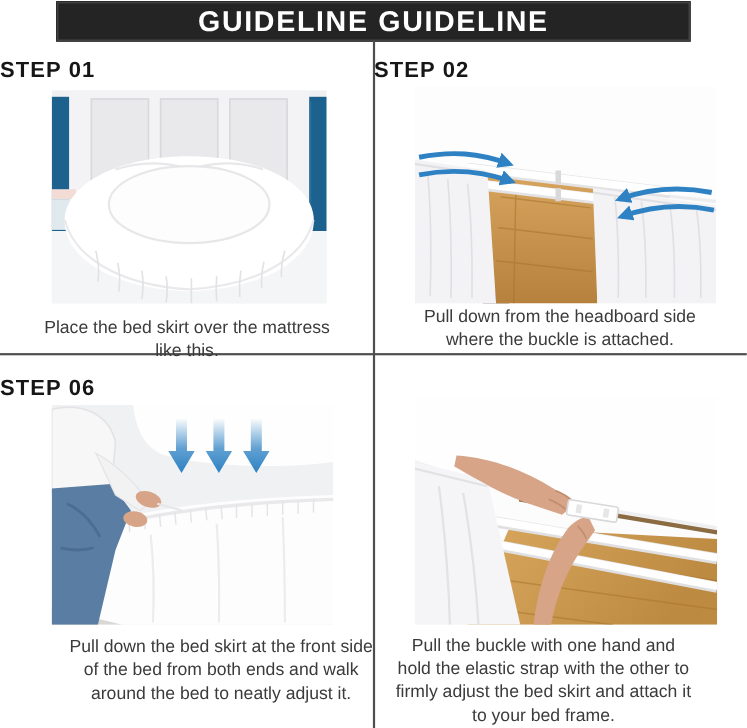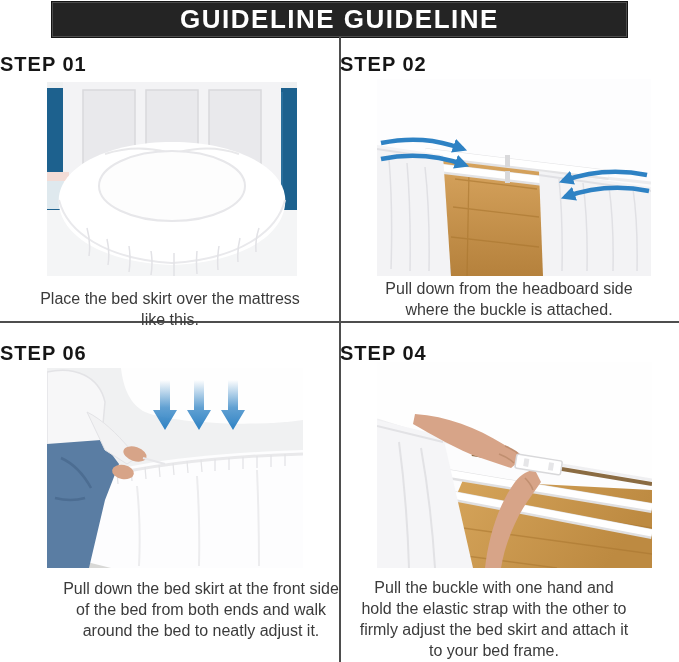--- a/index.html
+++ b/index.html
@@ -85,21 +85,20 @@
   <div class="banner">
     <span class="banner-title">GUIDELINE GUIDELINE</span>
   </div>
 
   <div class="divider-v"></div>
   <div class="divider-h"></div>
 
   <div class="step-title st-1">STEP 01</div>
   <div class="step-title st-2">STEP 02</div>
   <div class="step-title st-3">STEP 06</div>
-  <div class="step-title st-4">STEP 04</div>
 
   <svg class="photo ph-1" viewBox="0 0 250 194">
     <rect width="250" height="194" fill="#eef0f1"></rect>
     <rect x="0" y="118" width="250" height="76" fill="#f4f5f6"></rect>
 
     <rect x="0" y="6" width="16" height="122" fill="#1d618e"></rect>
     <rect x="234" y="6" width="16" height="122" fill="#1d618e"></rect>
     <rect x="224" y="10" width="12" height="112" fill="#2a6f9c"></rect>
 
     <rect x="16" y="0" width="218" height="112" fill="#f3f3f5"></rect>

